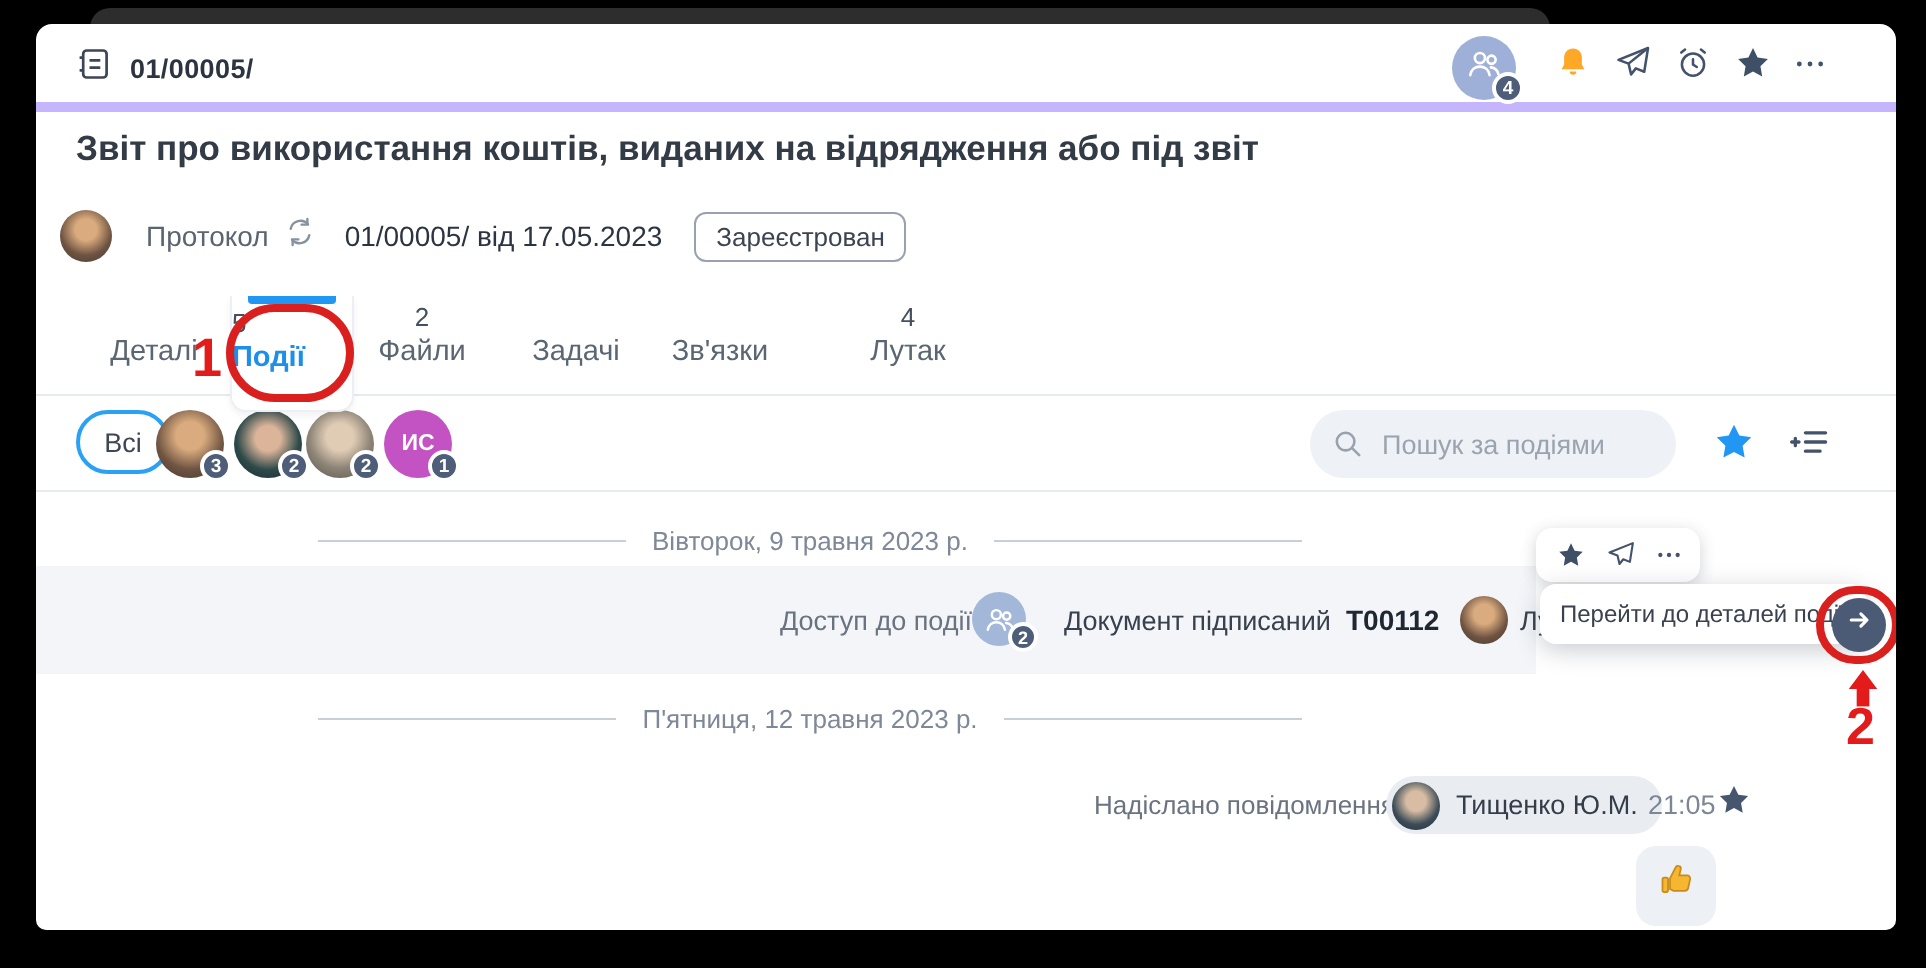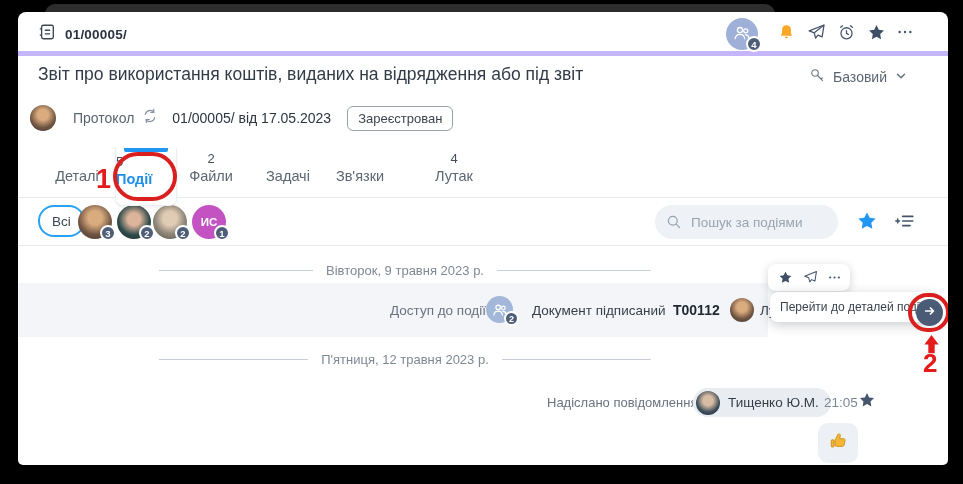--- a/index.html
+++ b/index.html
@@ -24,21 +24,21 @@
   .top-icons { position:absolute; right:35px; top:0; height:44px; display:flex; align-items:center; gap:11px; }
   .collab { position:relative; width:32px; height:32px; border-radius:50%; background:#9fb0d8;
     display:flex; align-items:center; justify-content:center; margin-right:8px; }
   .collab .nbadge, .pbadge {
     position:absolute; right:-4px; bottom:-2px; min-width:16px; height:16px; padding:0 3px;
     background:#4e5d78; border:2px solid #fff; border-radius:9px; color:#fff;
     font-size:9.5px; font-weight:700; display:flex; align-items:center; justify-content:center;
   }
   .icon-btn { display:flex; align-items:center; justify-content:center; cursor:pointer; }
   
-  .page-title { position:absolute; left:20px; top:52px; font-size:17.5px; font-weight:400; color:#333b46; }
+  .page-title { position:absolute; left:20px; top:52px; font-size:17.5px; font-weight:700; color:#333b46; }
   .access-mode { position:absolute; right:40px; top:55px; display:flex; align-items:center; gap:7px;
     font-size:14px; color:#5a6572; }
   
   .protocol { position:absolute; left:12px; top:90px; height:32px; display:flex; align-items:center; }
   .avatar { border-radius:50%; flex:0 0 auto; }
   .av-man1 { background:radial-gradient(circle at 50% 38%, #d9ab7e 26%, #6e5341 62%, #403b36 100%); }
   .av-woman { background:radial-gradient(circle at 50% 42%, #dcb49a 24%, #2e4a4a 60%, #16262b 100%); }
   .av-man2 { background:radial-gradient(circle at 50% 40%, #e0cbb4 26%, #8d8577 58%, #565049 100%); }
   .av-man3 { background:radial-gradient(circle at 50% 40%, #d8bda4 26%, #3c4c58 62%, #222e38 100%); }
   .protocol .lbl { font-size:14px; color:#5a6572; margin-left:17px; }
@@ -175,34 +175,20 @@
               <circle cx="4" cy="12" r="1.8"></circle>
                 <circle cx="12" cy="12" r="1.8"></circle>
                 <circle cx="20" cy="12" r="1.8"></circle>
             </svg>
           </span>
         </div>
       </div>
     </div>
 
     <div class="page-title">Звіт про використання коштів, виданих на відрядження або під звіт</div>
-    <div class="access-mode">
-      <span>
-        <svg width="17" height="17" viewBox="0 0 24 24" fill="none" stroke="#6b7683" stroke-width="1.6">
-          <circle cx="8.5" cy="8.5" r="4.6"></circle>
-          <path d="M12 12l7.5 7.5M17 17l2.2-2.2"></path>
-        </svg>
-      </span>
-      <span>Базовий</span>
-      <span>
-        <svg width="14" height="14" viewBox="0 0 16 16" fill="none" stroke="#6b7683" stroke-width="1.8" stroke-linecap="round">
-          <path d="M4 6l4 4 4-4"></path>
-        </svg>
-      </span>
-    </div>
 
     <div class="protocol">
       <div class="avatar av-man1" style="width:26px;height:26px;"></div>
       <span class="lbl">Протокол</span>
       <span class="sync">
         <svg width="16" height="16" viewBox="0 0 20 20" fill="none" stroke="#8792a0" stroke-width="1.5" stroke-linecap="round">
           <path d="M4.2 8A6.2 6.2 0 0 1 15 5.2"></path>
             <path d="M15.8 12A6.2 6.2 0 0 1 5 14.8"></path>
           <path d="M14.6 1.8v3.6H11"></path>
             <path d="M5.4 18.2v-3.6H9"></path>

